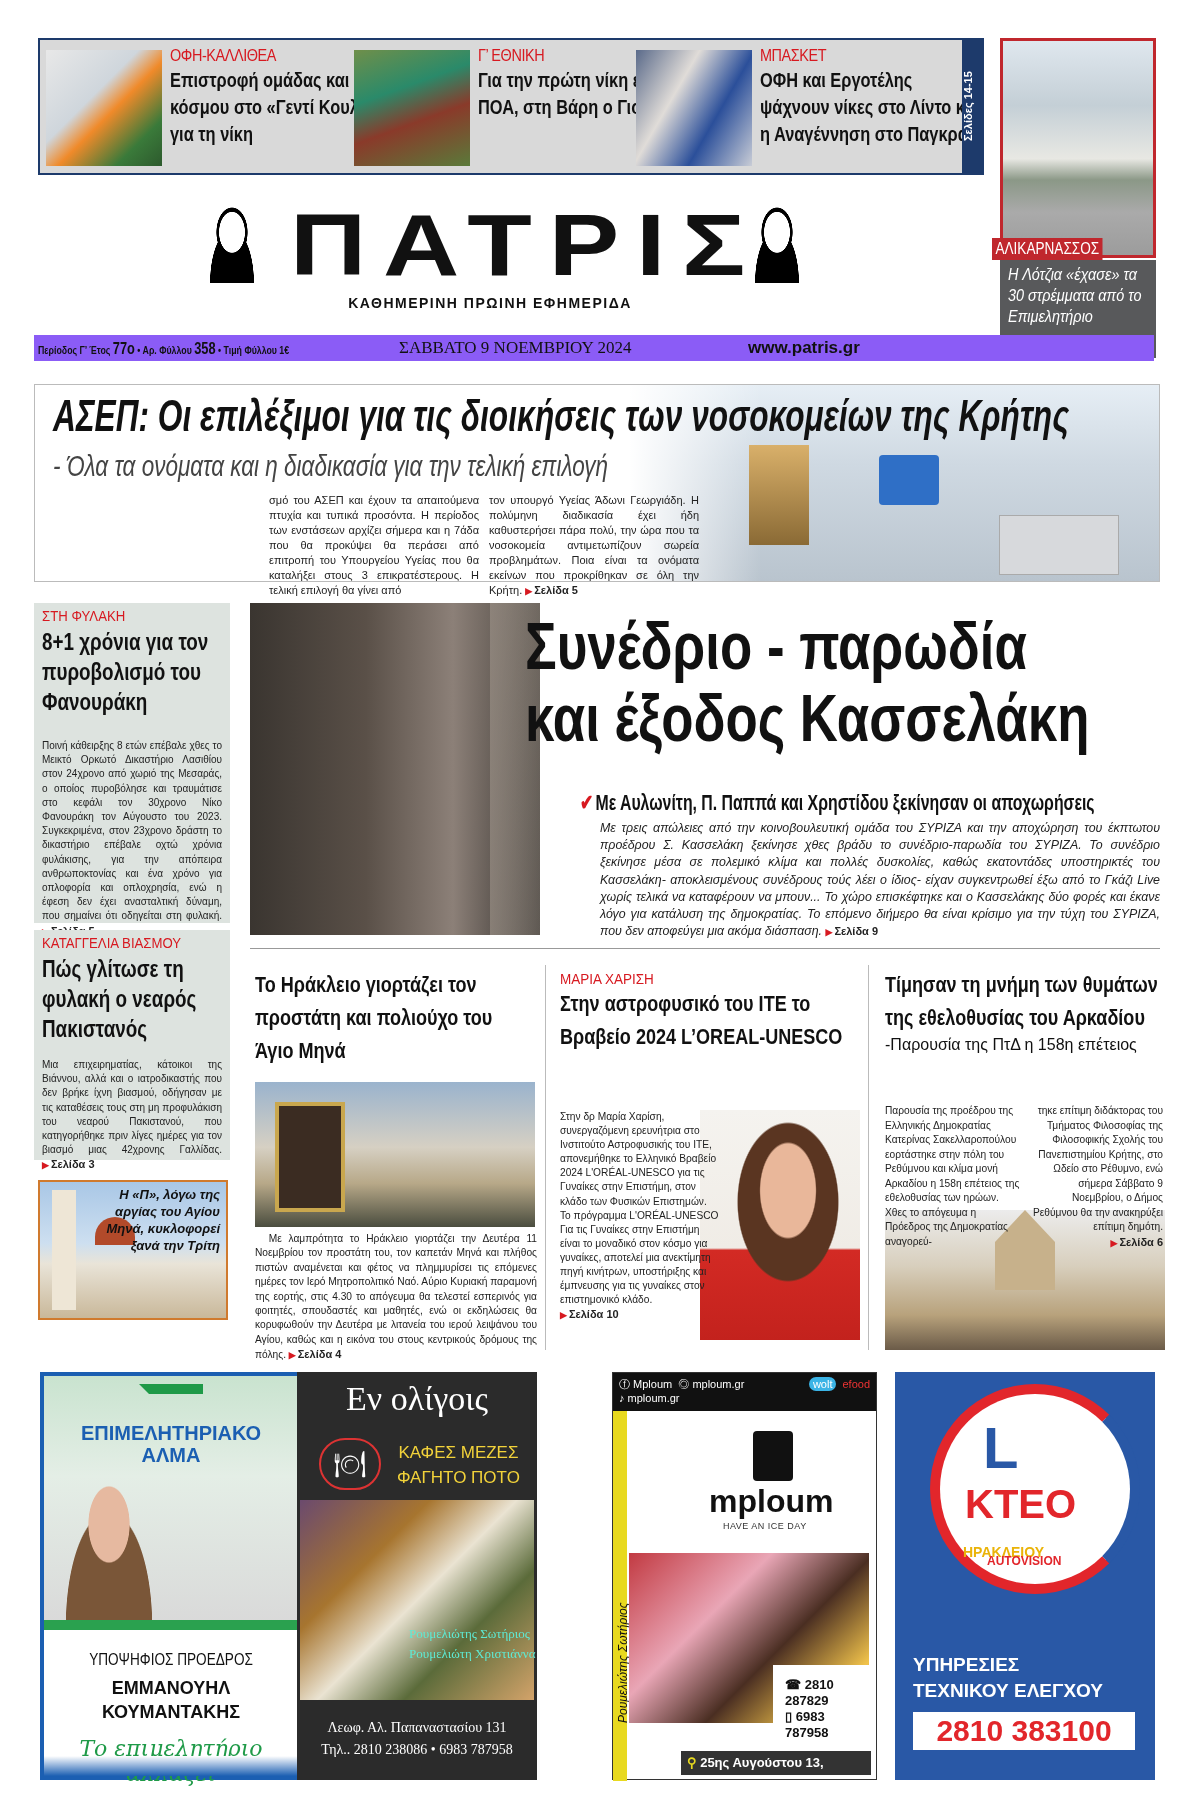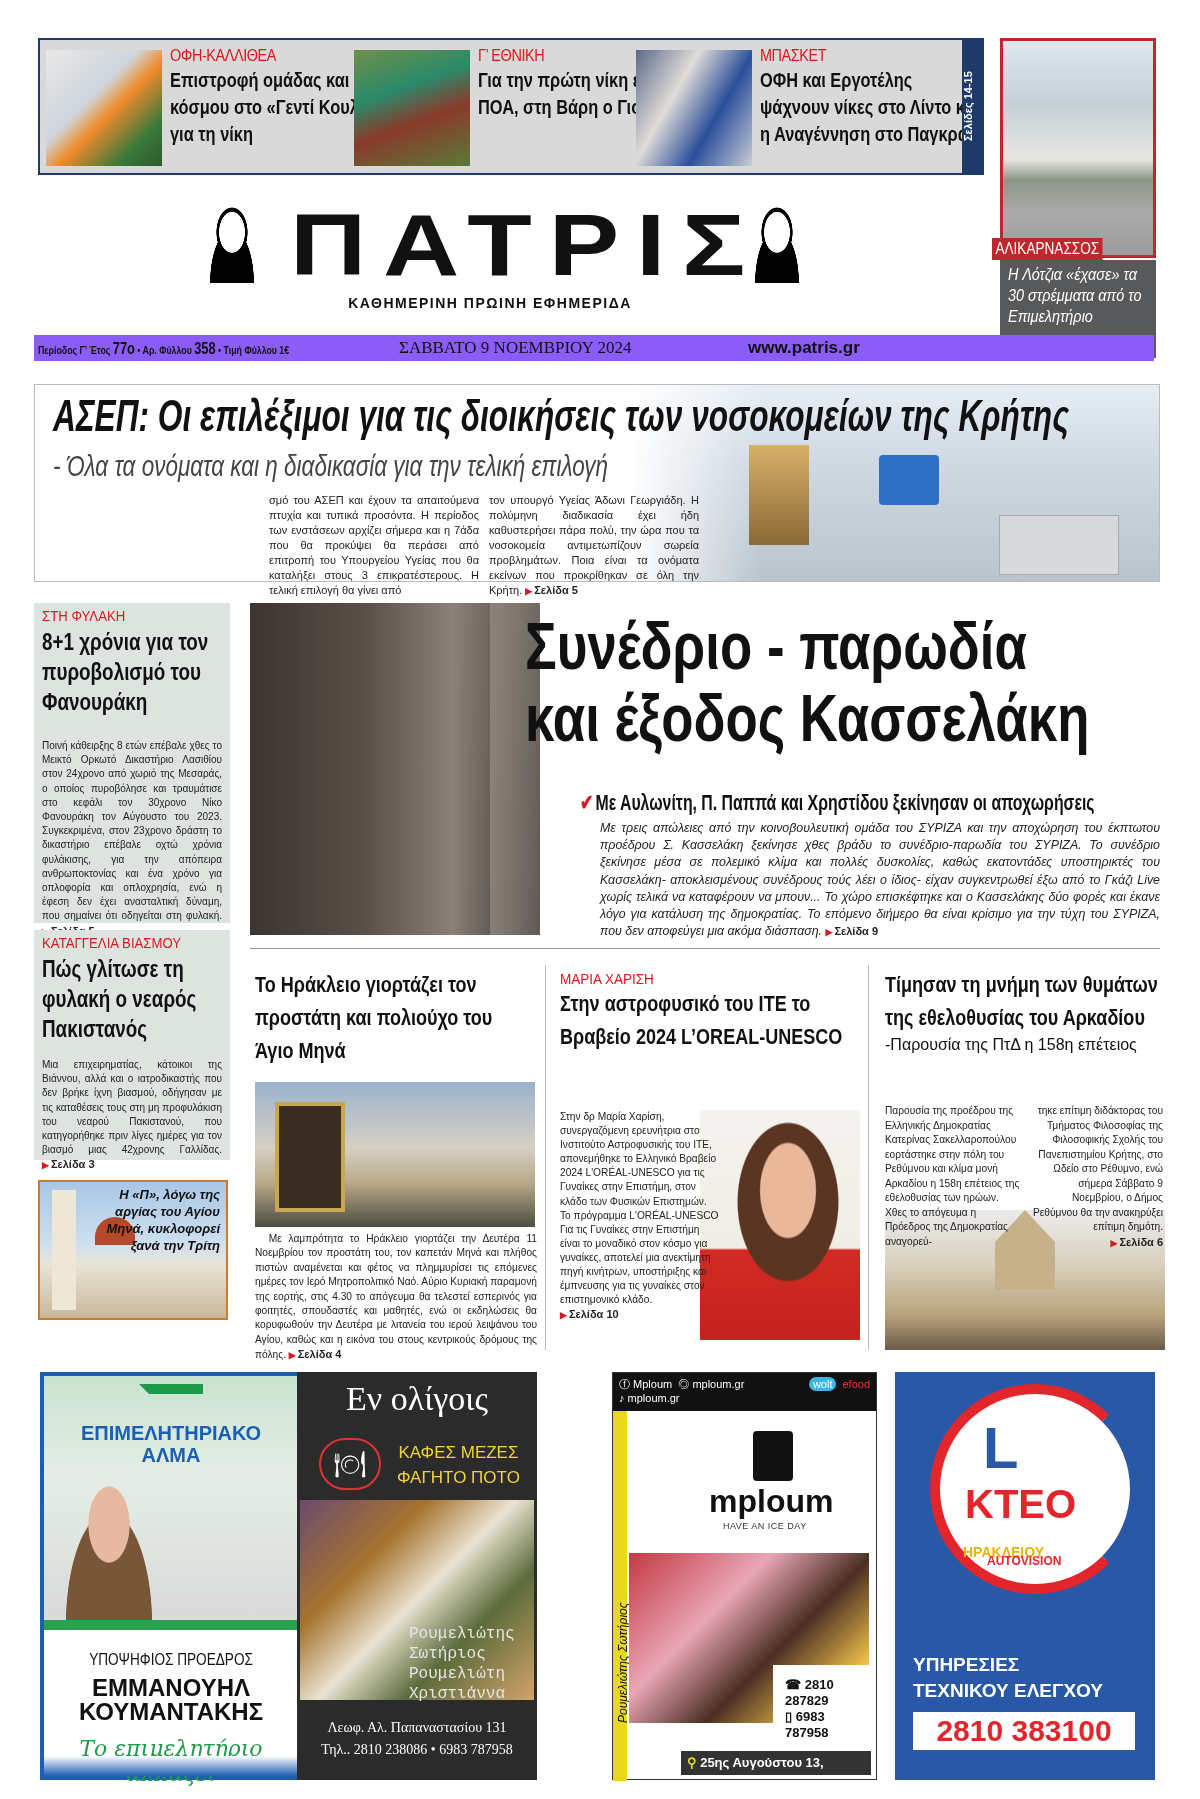--- a/index.html
+++ b/index.html
@@ -80,29 +80,29 @@
 #arkadi-bell{position:absolute;left:110px;top:0;width:60px;height:80px;background:#c7b18b;clip-path:polygon(50% 0,100% 40%,100% 100%,0 100%,0 40%)}
 
 .ad{position:absolute;top:1372px;height:408px}
 #ad1{left:40px;width:262px;border:4px solid #1b5fb2;background:#fff}
 #ad1-top{position:absolute;left:0;top:0;width:254px;height:250px;background:linear-gradient(180deg,#c9e3cf 0%,#e4eee6 40%,#d9d9d9 100%)}
 #ad1-logo{position:absolute;left:95px;top:8px;width:64px;height:38px;border-top:10px solid #1f9a48;border-left:10px solid transparent}
 #ad1-brand{position:absolute;left:0;width:254px;top:46px;text-align:center;color:#1b5fb2;font-weight:900;font-size:20px;line-height:22px}
 #ad1-person{position:absolute;left:10px;top:105px;width:110px;height:145px;background:radial-gradient(ellipse at 50% 30%,#e6b9a0 0 26%,transparent 27%),radial-gradient(ellipse at 50% 100%,#7a5638 0 55%,transparent 56%)}
 #ad1-band{position:absolute;left:0;top:244px;width:254px;height:10px;background:#2aa14f}
 #ad1-role{position:absolute;left:0;width:254px;top:275px;text-align:center;font-size:16px;transform:scaleX(.85)}
-#ad1-name{position:absolute;left:0;width:254px;top:300px;text-align:center;font-size:24px;font-weight:bold;line-height:24px}
+#ad1-name{position:absolute;left:0;width:254px;top:300px;text-align:center;font-size:18px;font-weight:bold;line-height:24px}
 #ad1-slogan{position:absolute;left:0;width:254px;top:360px;text-align:center;color:#1f9a48;font-size:22px;font-style:italic;font-family:"DejaVu Serif",serif}
 #ad1-wave{position:absolute;left:0;bottom:0;width:254px;height:20px;background:linear-gradient(180deg,#fff,#1b5fb2)}
 #ad2{left:297px;width:240px;background:#2b2b2b}
 #ad2-title{position:absolute;left:0;width:240px;top:8px;text-align:center;color:#fff;font-family:"Liberation Serif",serif;font-size:34px}
 #ad2-plate{position:absolute;left:22px;top:66px;width:62px;height:52px;border:2px solid #d33;border-radius:26px;color:#fff;text-align:center;font-size:26px;line-height:48px}
 #ad2-cat{position:absolute;left:100px;top:68px;color:#f2d23a;font-size:17px;line-height:25px;text-align:center}
 #ad2-food{position:absolute;left:3px;top:128px;width:234px;height:200px;background:linear-gradient(135deg,#6b4a6e 0%,#a7752f 30%,#eae3d2 50%,#5b6b3a 70%,#d3a36a 100%)}
-#ad2-owners{position:absolute;left:112px;top:252px;color:#e5e5e5;font-family:Liberation Mono, monospace;font-size:16px;line-height:20px}
+#ad2-owners{position:absolute;left:112px;top:252px;color:#5eead4;font-family:Liberation Serif, serif;font-size:13px;line-height:20px}
 #ad2-addr{position:absolute;left:0;width:240px;top:345px;text-align:center;color:#fff;font-family:"Liberation Serif",serif;font-size:14px;line-height:22px}
 #ad3{left:612px;width:265px;border:1px solid #333;background:#fff}
 #ad3-top{position:absolute;left:0;top:0;width:263px;height:38px;background:#111;color:#fff;font-size:11px;padding:4px 6px;line-height:14px}
 #ad3-side{position:absolute;left:0;top:38px;width:14px;height:370px;background:#e8d91f}
 #ad3-vert{position:absolute;left:2px;top:210px;height:140px;writing-mode:vertical-rl;transform:rotate(180deg);font-size:12px;font-style:italic;line-height:16px}
 #ad3-pop{position:absolute;left:140px;top:58px;width:40px;height:50px;background:#111;border-radius:4px}
 #ad3-logo{position:absolute;left:96px;top:110px;font-size:32px;font-weight:bold;color:#111}
 #ad3-tag{position:absolute;left:110px;top:148px;font-size:9px;color:#333;letter-spacing:.5px}
 #ad3-photos{position:absolute;left:16px;top:180px;width:240px;height:170px;background:linear-gradient(135deg,#c23a42 0%,#e9a6b6 35%,#4a2e22 60%,#f1c34b 85%,#c25a3a 100%)}
 #ad3-phone{position:absolute;left:160px;top:292px;font-size:13px;font-weight:bold;line-height:16px;background:#fff;padding:12px}

